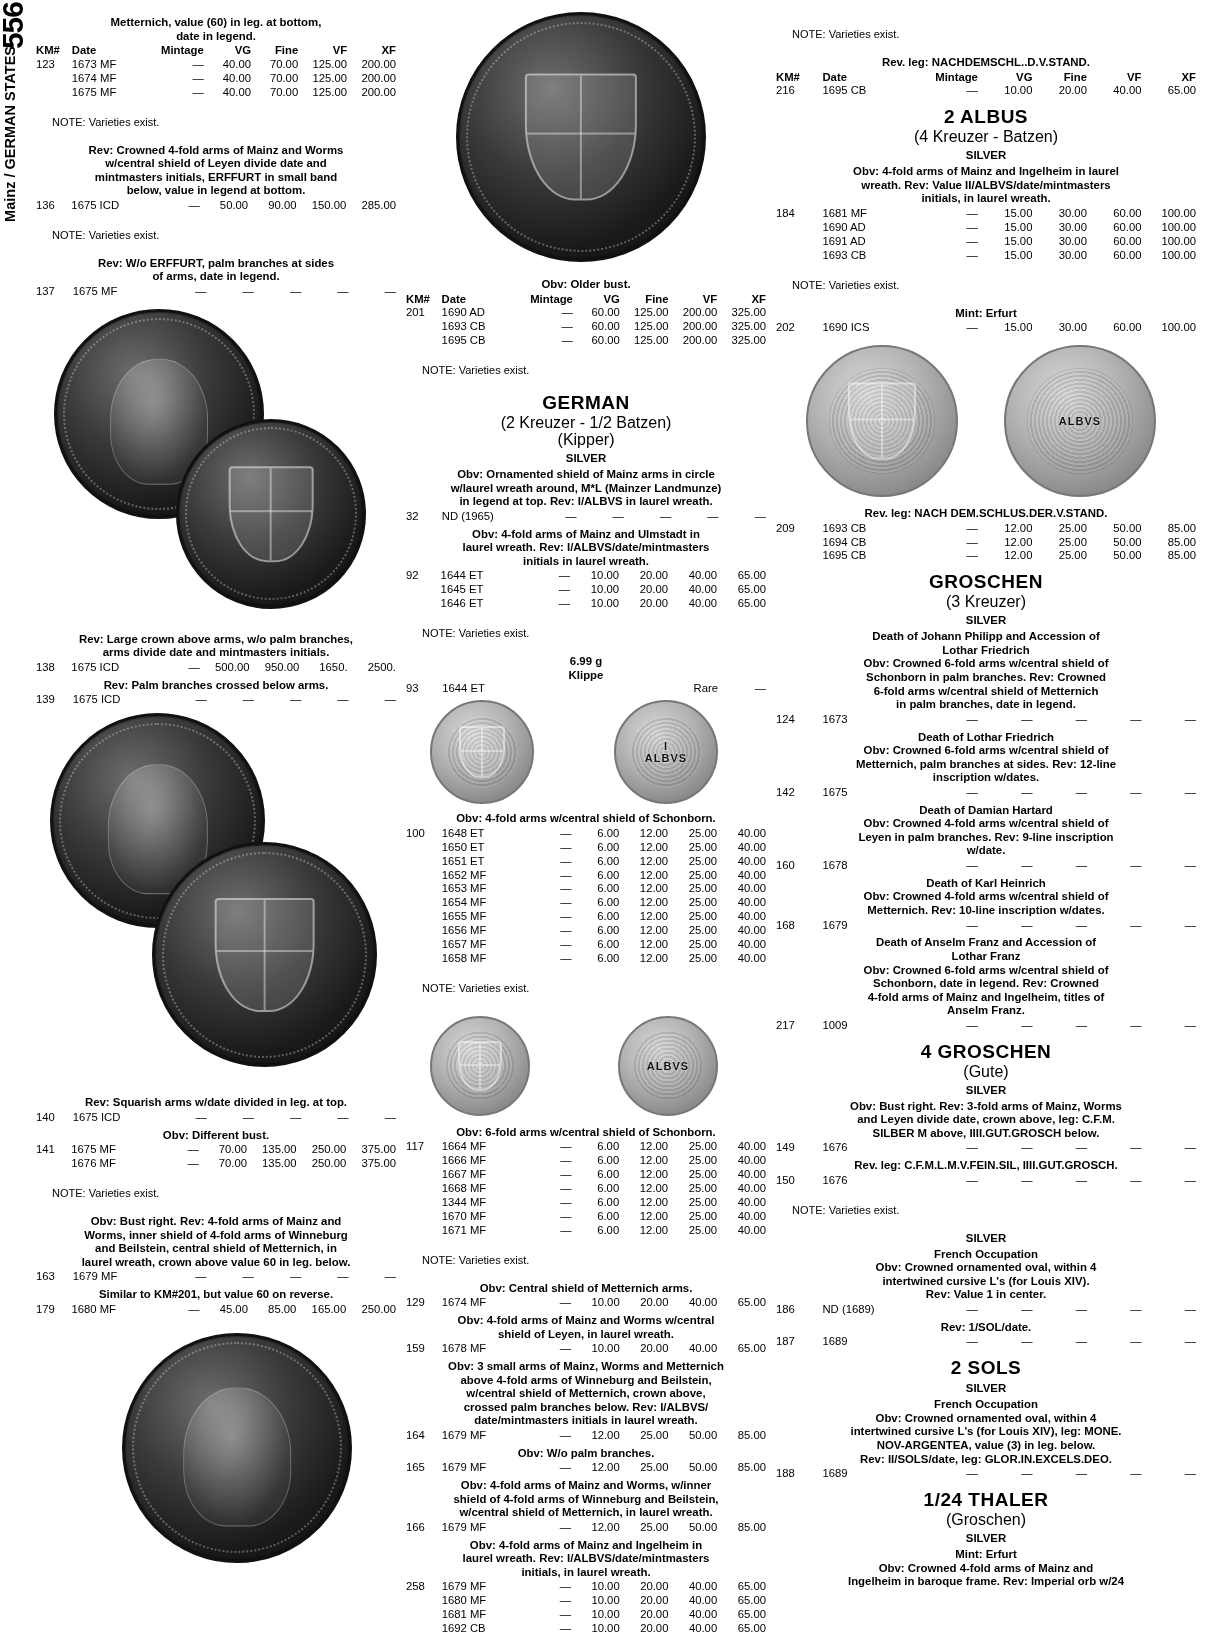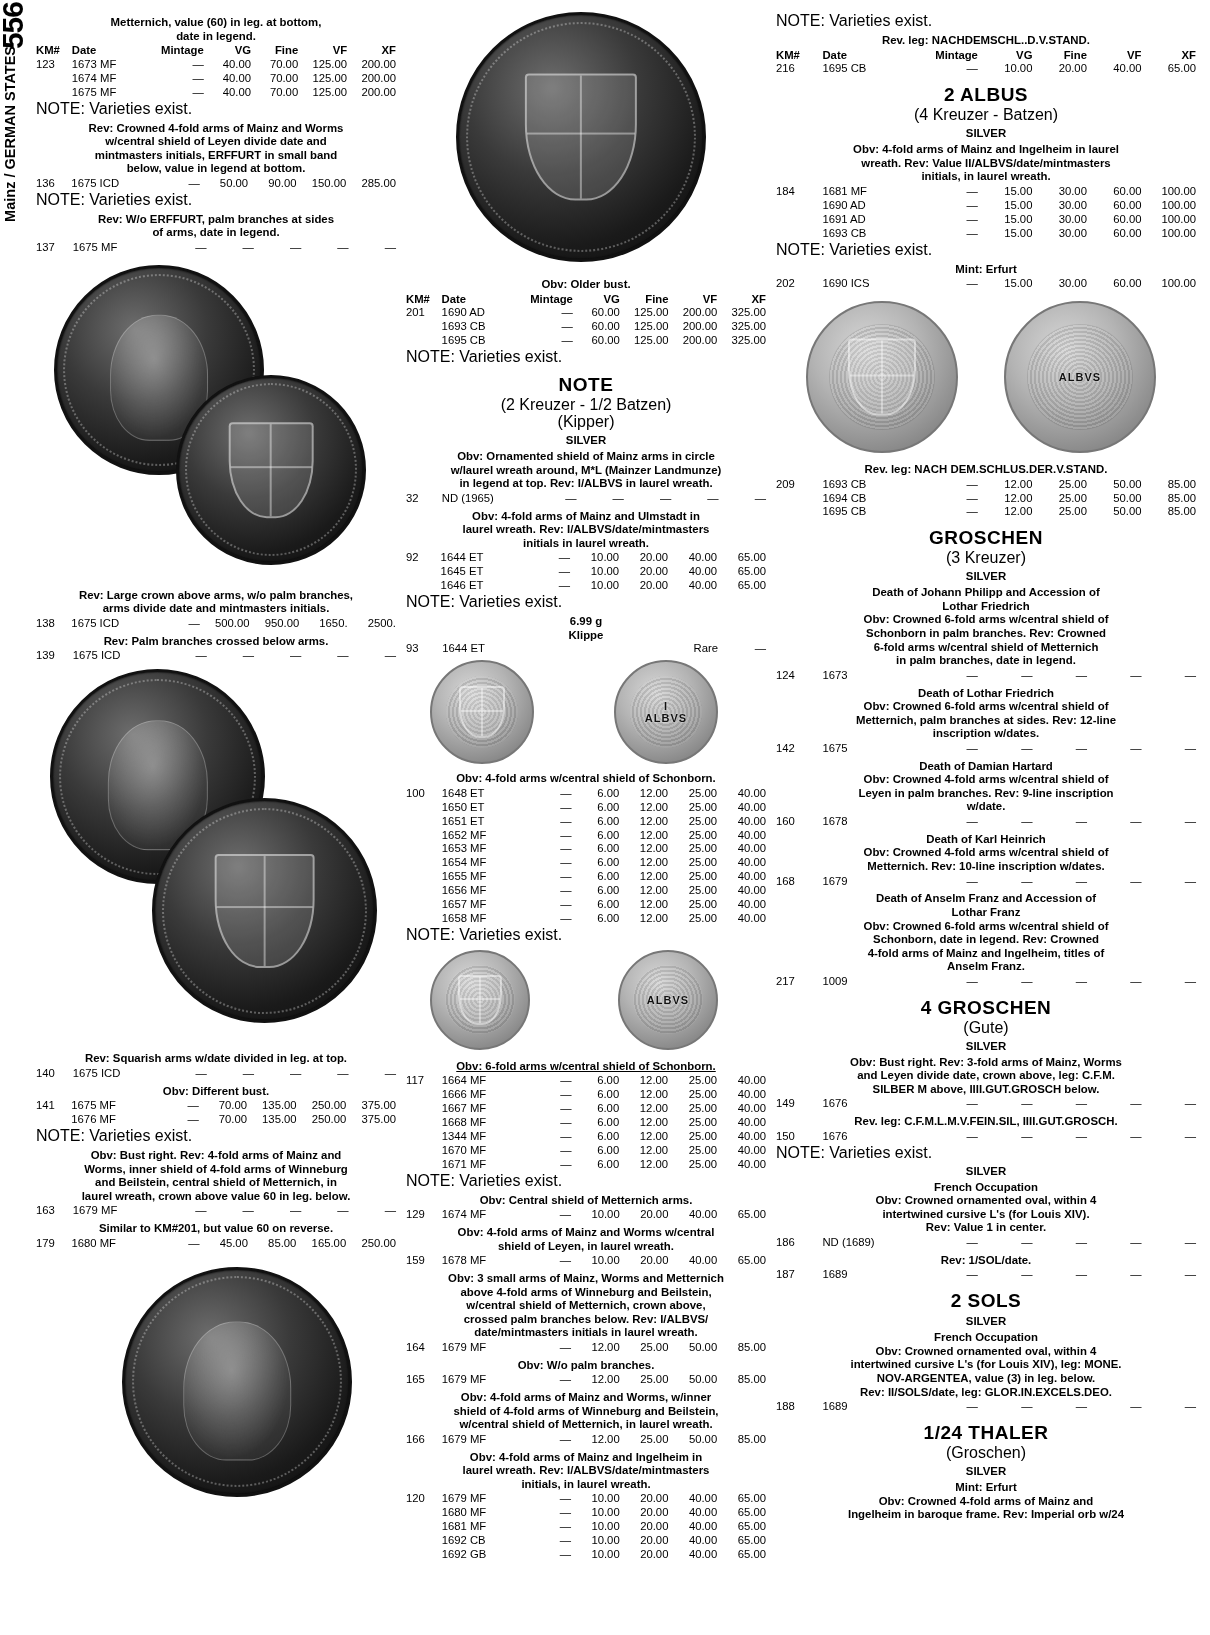--- a/index.html
+++ b/index.html
@@ -39,21 +39,21 @@
   .desc {
     font-size:11.4px; font-weight:bold; text-align:center;
     line-height:1.19; margin:4px 0 1px 0;
   }
   .hdg {
     font-size:19px; font-weight:bold; text-align:center;
     letter-spacing:0.5px; margin:8px 0 1px 0;
   }
   .hdg2 { font-size:16px; text-align:center; margin-top:-1px; }
   .silver { font-size:11.4px; font-weight:bold; text-align:center; margin-top:3px;}
-  .note { font-size:16px; margin:0; }
+  .note { font-size:11px; margin:16px; }
   .weight { font-size:11.4px; font-weight:bold; text-align:center; line-height:1.2; margin-top:4px; }
 
   table.t { border-collapse:collapse; width:100%; font-size:11.3px; }
   table.t td { padding:0 0 0 0; line-height:1.23; white-space:nowrap; }
   .kh td { font-weight:bold; }
   td.km { width:40px; text-align:left; }
   td.dt { width:86px; text-align:left; padding-left:4px;}
   td.mg { width:62px; text-align:right; }
   td.vg { width:54px; text-align:right; }
   td.fn { width:54px; text-align:right; }
@@ -389,21 +389,21 @@
             <td class="mg">—</td>
             <td class="vg">60.00</td>
             <td class="fn">125.00</td>
             <td class="vf">200.00</td>
             <td class="xf">325.00</td>
           </tr>
     </tbody>
       </table>
     <div class="note">NOTE: Varieties exist.</div>
 
-    <div class="hdg">NOTE</div>
+    <div class="hdg">GERMAN</div>
     <div class="hdg2">(2 Kreuzer - 1/2 Batzen)</div>
     <div class="hdg2">(Kipper)</div>
     <div class="silver">SILVER</div>
 
     <div class="desc" style="white-space: pre-line;">Obv: Ornamented shield of Mainz arms in circle
 w/laurel wreath around, M*L (Mainzer Landmunze)
 in legend at top. Rev: I/ALBVS in laurel wreath.</div>
     <table class="t">
       <tbody>
           <tr>
@@ -583,21 +583,21 @@
       <div class="coin coin-gray" style="left:24px; top:6px; width:100px; height:100px;">
         <div class="coin-g-face"></div>
         <div class="coin-shield"></div>
       </div>
       <div class="coin coin-gray" style="left:212px; top:6px; width:100px; height:100px;">
         <div class="coin-g-face"></div>
         <div class="coin-label" style="white-space: pre-line;">ALBVS</div>
       </div>
     </div>
 
-    <div class="desc" style="white-space: pre-line; text-decoration: underline;">Obv: 6-fold arms w/central shield of Schonborn.</div>
+    <div class="desc" style="white-space: pre-line;">Obv: 6-fold arms w/central shield of Schonborn.</div>
     <table class="t">
       <tbody>
           <tr>
             <td class="km">117</td>
             <td class="dt">1664 MF</td>
             <td class="mg">—</td>
             <td class="vg">6.00</td>
             <td class="fn">12.00</td>
             <td class="vf">25.00</td>
             <td class="xf">40.00</td>
@@ -741,21 +741,21 @@
           </tr>
     </tbody>
       </table>
 
     <div class="desc" style="white-space: pre-line;">Obv: 4-fold arms of Mainz and Ingelheim in
 laurel wreath. Rev: I/ALBVS/date/mintmasters
 initials, in laurel wreath.</div>
     <table class="t">
       <tbody>
           <tr>
-            <td class="km">120</td>
+            <td class="km">258</td>
             <td class="dt">1679 MF</td>
             <td class="mg">—</td>
             <td class="vg">10.00</td>
             <td class="fn">20.00</td>
             <td class="vf">40.00</td>
             <td class="xf">65.00</td>
           </tr>
       <tr>
             <td class="km"></td>
             <td class="dt">1680 MF</td>

